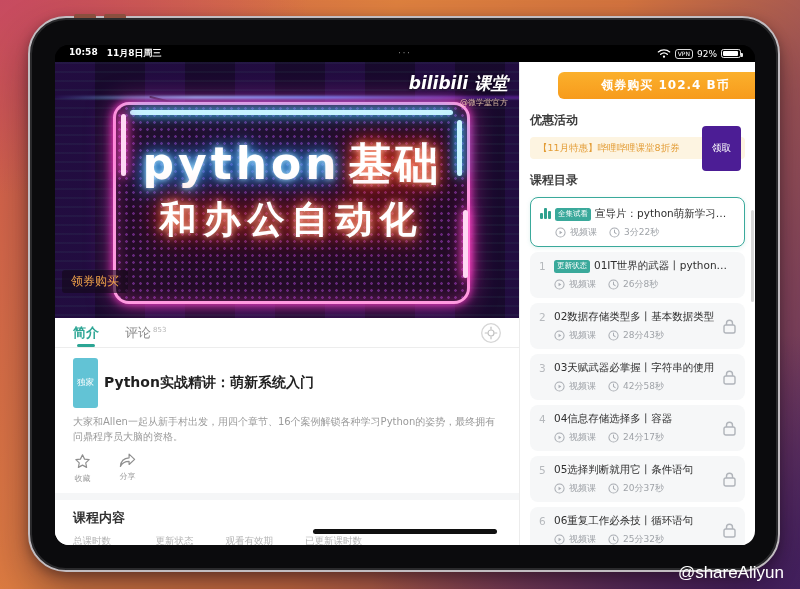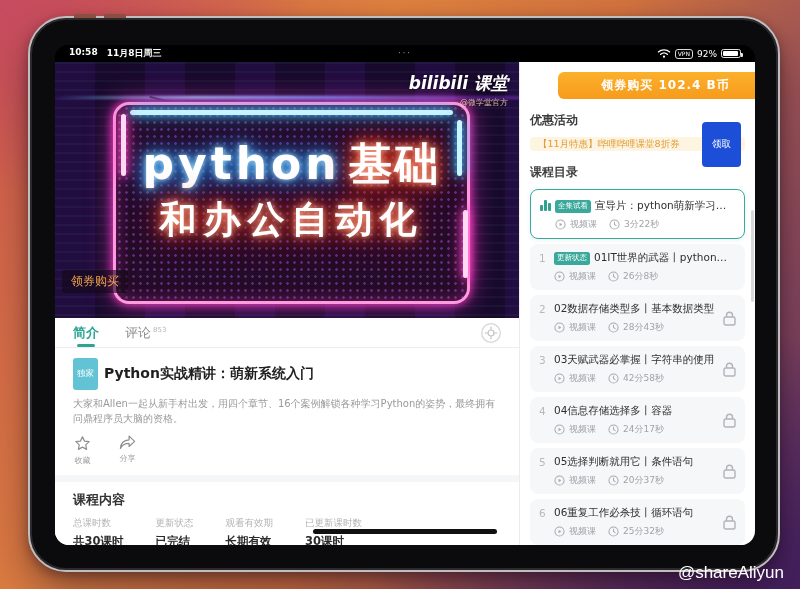--- a/index.html
+++ b/index.html
@@ -88,44 +88,44 @@
   .left-content { flex:1; background:#fff; overflow:hidden; display:flex; flex-direction:column; }
   .tabsrow { height:30px; display:flex; align-items:center; padding:0 18px; border-bottom:1px solid #ededed; flex:none; }
   .tab { font-size:13px; color:#8c8c8c; margin-right:26px; position:relative; height:100%; display:flex; align-items:center; cursor:pointer; }
   .tab.active { color:#2ca594; font-weight:bold; }
   .tab.active::after { content:""; position:absolute; left:4px; right:4px; bottom:0; height:3px; background:#2ca594; border-radius:2px; }
   .tab sup { font-size:7px; color:#b5b5b5; margin-left:2px; transform:translateY(-3px); font-weight:normal; }
   .tabs-more { margin-left:auto; display:flex; }
 
   .info { padding:10px 18px 0; flex:none; }
   .title-row { display:flex; align-items:center; gap:6px; }
-  .excl-badge { background:#62c3d5; color:#fff; font-size:8.5px; padding:10px 4px; border-radius:3px; flex:none; }
+  .excl-badge { background:#62c3d5; color:#fff; font-size:8.5px; padding:19px 4px; border-radius:3px; flex:none; }
   .course-title { font-size:14px; font-weight:bold; color:#1f1f1f; }
   .course-desc { margin-top:7px; font-size:10px; color:#9a9a9a; line-height:1.45; }
   .play-row { margin-top:7px; display:flex; align-items:center; gap:5px; font-size:10px; color:#979797; }
   .actions { margin-top:8px; display:flex; gap:26px; }
   .action { display:flex; flex-direction:column; align-items:center; gap:2px; cursor:pointer; }
   .action span { font-size:8px; color:#9a9a9a; }
 
   .band { height:7px; background:#f5f6f7; margin-top:9px; flex:none; }
   .section { padding:9px 18px 0; flex:none; }
   .section-title { font-size:13px; font-weight:bold; color:#333; }
   .stats { display:flex; gap:32px; margin-top:8px; }
   .stat .lbl { font-size:9.5px; color:#b3b3b3; }
   .stat .val { font-size:11.5px; color:#2b2b2b; font-weight:bold; margin-top:4px; }
 
   
   .buy-btn { margin-top:10px; height:27px; border-radius:6px; border:none; width:100%;
     background:linear-gradient(180deg,#fbb02c,#f79b1c); color:#fff; font-size:12px; font-weight:bold;
     letter-spacing:1px; display:flex; align-items:center; justify-content:center; cursor:pointer;
     font-family:inherit;margin-left:28px; }
   .promo-title, .catalog-title { margin-top:13px; font-size:12px; font-weight:bold; color:#3d3d3d; }
-  .coupon { margin-top:8px; height:14px; background:#fdf4e1; border-radius:4px; display:flex; align-items:center; padding:0 4px 0 8px; }
+  .coupon { margin-top:8px; height:22px; background:#fdf4e1; border-radius:4px; display:flex; align-items:center; padding:0 4px 0 8px; }
   .coupon-text { font-size:9.5px; color:#e39c35; flex:1; white-space:nowrap; overflow:hidden; }
-  .claim-btn { background:#1d4ed8; color:#fff; border:none; font-size:9.5px; padding:16px 10px; border-radius:4px; cursor:pointer; font-family:inherit; flex:none; }
+  .claim-btn { background:#4c1d95; color:#fff; border:none; font-size:9.5px; padding:16px 10px; border-radius:4px; cursor:pointer; font-family:inherit; flex:none; }
 
   .catalog-list { margin-top:8px; display:flex; flex-direction:column; gap:5px; }
   .catalog-item { background:#f6f7f8; border-radius:8px; min-height:42px; padding:7px 9px; display:flex; align-items:flex-start; cursor:pointer; position:relative; }
   .catalog-item.featured { background:#fff; border:1.5px solid #3aa99b; box-shadow:0 1px 4px rgba(58,169,155,.15); min-height:48px; padding-top:9px; }
   .ci-index { width:13px; flex:none; font-size:10.5px; color:#b6b9bd; margin-top:1px; }
   .ci-eq { width:13px; flex:none; display:flex; align-items:flex-end; gap:1.5px; height:11px; margin-top:1px; }
   .ci-eq i { width:2.5px; background:#2ea18f; border-radius:1px; display:block; }
   .ci-eq i:nth-child(1){height:6px;} .ci-eq i:nth-child(2){height:11px;} .ci-eq i:nth-child(3){height:8px;}
   .ci-main { flex:1; min-width:0; margin-left:2px; }
   .ci-title-row { display:flex; align-items:center; gap:4px; white-space:nowrap; overflow:hidden; }

